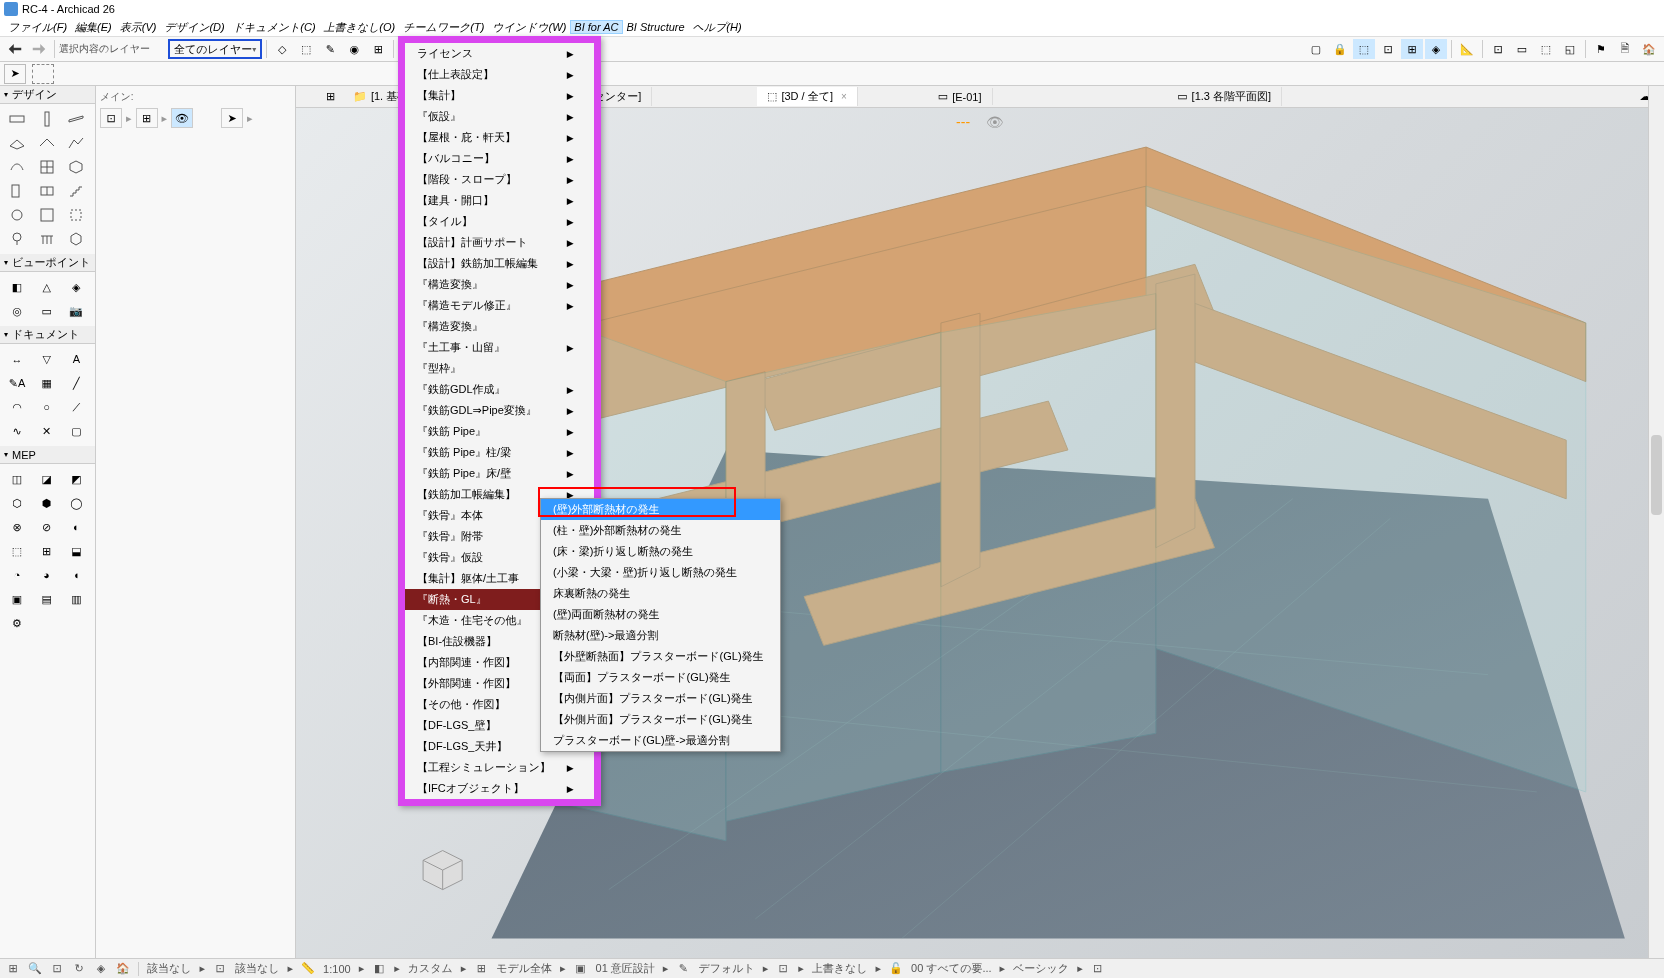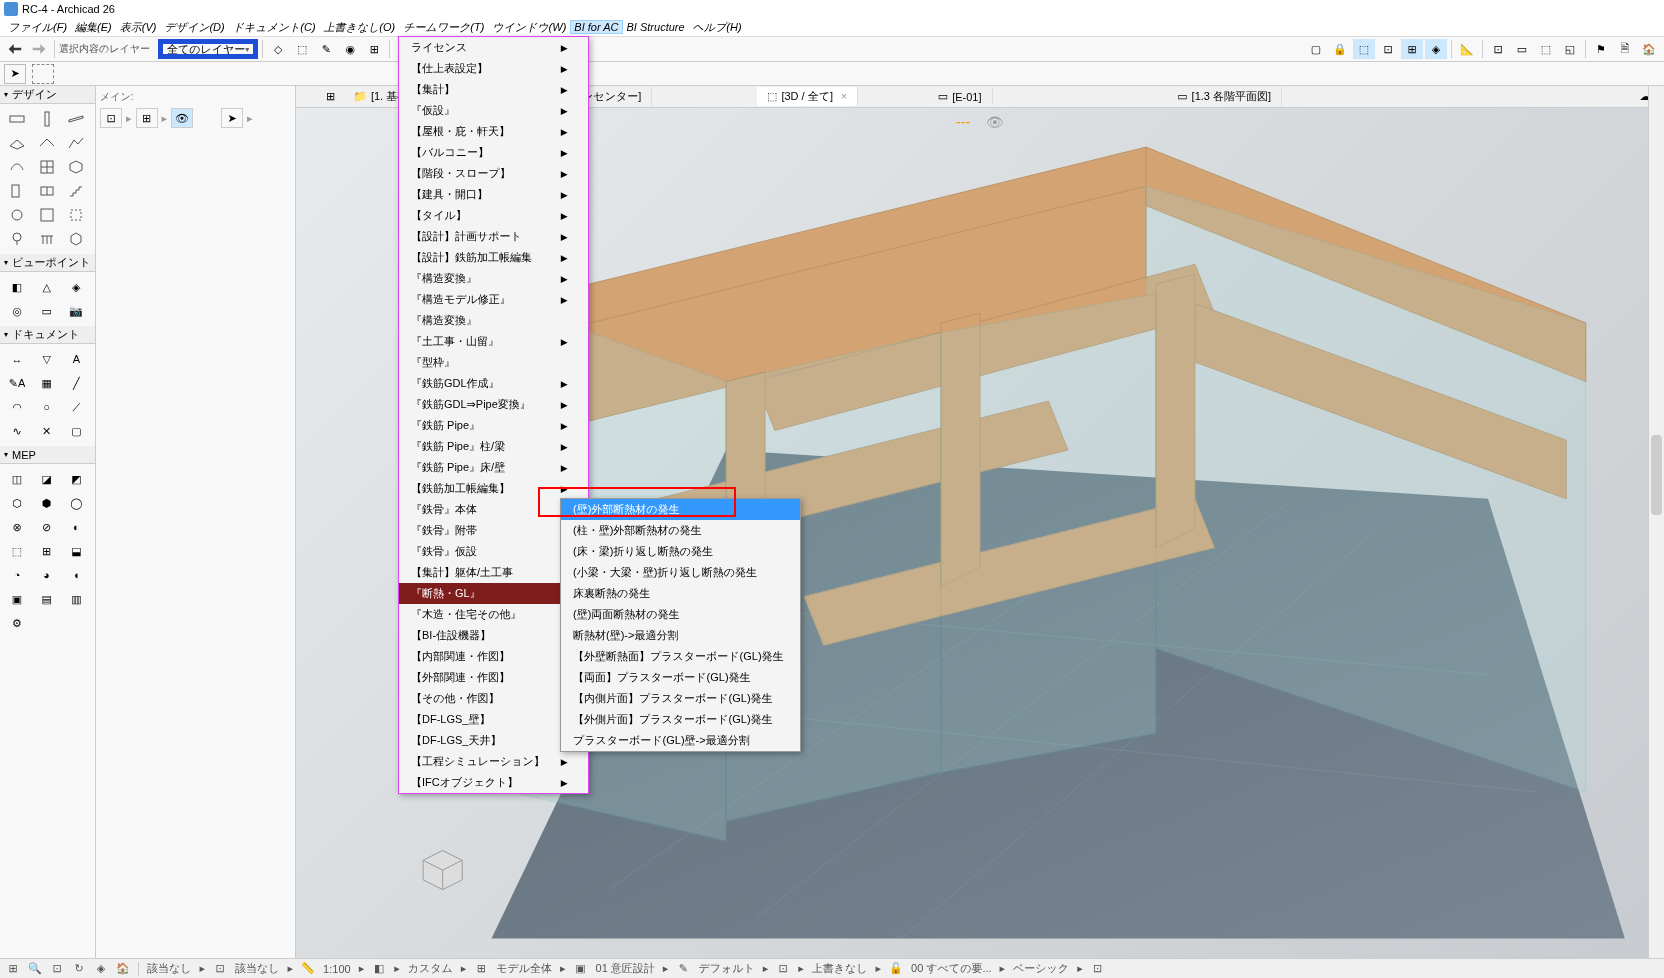--- a/index.html
+++ b/index.html
@@ -7,21 +7,21 @@
 
 .titlebar { height: 18px; background: #fff; display: flex; align-items: center; padding-left: 4px; gap: 4px; }
 .titlebar .app-icon { width: 14px; height: 14px; background: #4a90d9; border-radius: 2px; }
 .titlebar .title { font-size: 11px; }
 
 .menubar { height: 18px; background: #fff; display: flex; align-items: center; padding-left: 4px; font-style: italic; }
 .menubar .menu-item { padding: 1px 4px; font-size: 11px; cursor: default; }
 .menubar .menu-item.active { background: #cce8ff; border: 1px solid #99d1ff; padding: 0 3px; }
 
 .toolbar { height: 26px; background: #f8f8f8; border-top: 1px solid #ddd; border-bottom: 1px solid #ccc; display: flex; align-items: center; padding: 0 4px; gap: 2px; }
-.toolbar .label { font-size: 10px; color: #555; margin-right: 6px; white-space: nowrap; font-family: Liberation Mono, monospace; }
+.toolbar .label { font-size: 10px; color: #555; margin-right: 16px; white-space: nowrap; font-family: Liberation Mono, monospace; }
 .toolbar .btn { width: 22px; height: 20px; border: 1px solid transparent; display: flex; align-items: center; justify-content: center; }
 .toolbar .sep { width: 1px; height: 18px; background: #ccc; margin: 0 2px; }
 .toolbar .dropdown-arrow { font-size: 8px; color: #666; }
 
 .subtoolbar { height: 24px; background: #f8f8f8; border-bottom: 1px solid #ccc; display: flex; align-items: center; padding: 0 4px; gap: 6px; }
 .subtoolbar .btn { width: 22px; height: 20px; display: flex; align-items: center; justify-content: center; }
 
 .main-area { display: flex; height: calc(100% - 18px - 18px - 26px - 24px - 20px); }
 
 .left-panel { width: 96px; background: #f8f8f8; border-right: 1px solid #ccc; overflow: hidden; }
@@ -43,21 +43,21 @@
 .tab .close { font-size: 10px; color: #999; margin-left: 4px; }
 
 .canvas { position: absolute; top: 22px; left: 0; right: 0; bottom: 0; background: linear-gradient(135deg, #e8ebed 0%, #d5d9dc 50%, #c8ccd0 100%); overflow: hidden; }
 .canvas svg { width: 100%; height: 100%; }
 .eye-icons { position: absolute; top: 6px; left: 50%; transform: translateX(-50%); display: flex; gap: 16px; z-index: 5; }
 .eye-icons span { font-size: 14px; }
 
 .annotation { position: absolute; top: 100px; right: 60px; z-index: 20; }
 .annotation-text { color: #ff0000; font-size: 22px; font-weight: bold; font-style: italic; line-height: 1.4; font-family: "MS Mincho", serif; }
 
-.dropdown-menu { position: absolute; background: #f4f4f4; border: 1px solid #d946ef; box-shadow: 2px 2px 6px rgba(0,0,0,0.3); z-index: 100; min-width: 130px; }
+.dropdown-menu { position: absolute; background: #f4f4f4; border: 7px solid #d946ef; box-shadow: 2px 2px 6px rgba(0,0,0,0.3); z-index: 100; min-width: 130px; }
 .dropdown-menu .item { padding: 3px 20px 3px 12px; font-size: 11px; white-space: nowrap; display: flex; justify-content: space-between; align-items: center; cursor: default; }
 .dropdown-menu .item.highlighted { background: #7f1d1d; color: #fff; }
 .dropdown-menu .item .submenu-arrow { font-size: 9px; margin-left: 16px; }
 
 .submenu { position: absolute; background: #f4f4f4; border: 1px solid #999; box-shadow: 2px 2px 6px rgba(0,0,0,0.3); z-index: 101; min-width: 190px; }
 .submenu .item { padding: 3px 16px 3px 12px; font-size: 11px; white-space: nowrap; cursor: default; }
 .submenu .item.highlighted { background: #3399ff; color: #fff; }
 
 .red-box { position: absolute; border: 2px solid #ff0000; z-index: 105; pointer-events: none; }
 
@@ -96,21 +96,21 @@
         <path d="M3 8l4-4v3h6v2H7v3z" fill="#333"></path>
       </svg>
     </div>
   <div class="btn">
       <svg viewBox="0 0 16 16">
         <path d="M13 8l-4-4v3H3v2h6v3z" fill="#aaa"></path>
       </svg>
     </div>
   <div class="sep"></div>
   <span class="label">選択内容のレイヤー</span>
-  <div class="btn" style="width:auto;padding:0 4px;border:5px solid #1d4ed8;">
+  <div class="btn" style="width:auto;padding:0 4px;border:2px solid #1d4ed8;">
       <span>全てのレイヤー</span>
       <span class="dropdown-arrow">▾</span>
     </div>
   <div class="sep"></div>
   <div class="btn">◇</div>
   <div class="btn">⬚</div>
   <div class="btn">✎</div>
   <div class="btn">◉</div>
   <div class="btn">⊞</div>
   <div class="sep"></div>
@@ -543,21 +543,21 @@
   <div class="item">
       <span>【工程シミュレーション】</span>
       <span class="submenu-arrow">▶</span>
     </div>
   <div class="item">
       <span>【IFCオブジェクト】</span>
       <span class="submenu-arrow">▶</span>
     </div>
 </div>
 
-<div class="submenu" style="left:560px; top:498px;">
+<div class="submenu" style="left:540px; top:498px;">
   <div class="item highlighted"><span>(壁)外部断熱材の発生</span></div>
   <div class="item"><span>(柱・壁)外部断熱材の発生</span></div>
   <div class="item"><span>(床・梁)折り返し断熱の発生</span></div>
   <div class="item"><span>(小梁・大梁・壁)折り返し断熱の発生</span></div>
   <div class="item"><span>床裏断熱の発生</span></div>
   <div class="item"><span>(壁)両面断熱材の発生</span></div>
   <div class="item"><span>断熱材(壁)-&gt;最適分割</span></div>
   <div class="item"><span>【外壁断熱面】プラスターボード(GL)発生</span></div>
   <div class="item"><span>【両面】プラスターボード(GL)発生</span></div>
   <div class="item"><span>【内側片面】プラスターボード(GL)発生</span></div>

